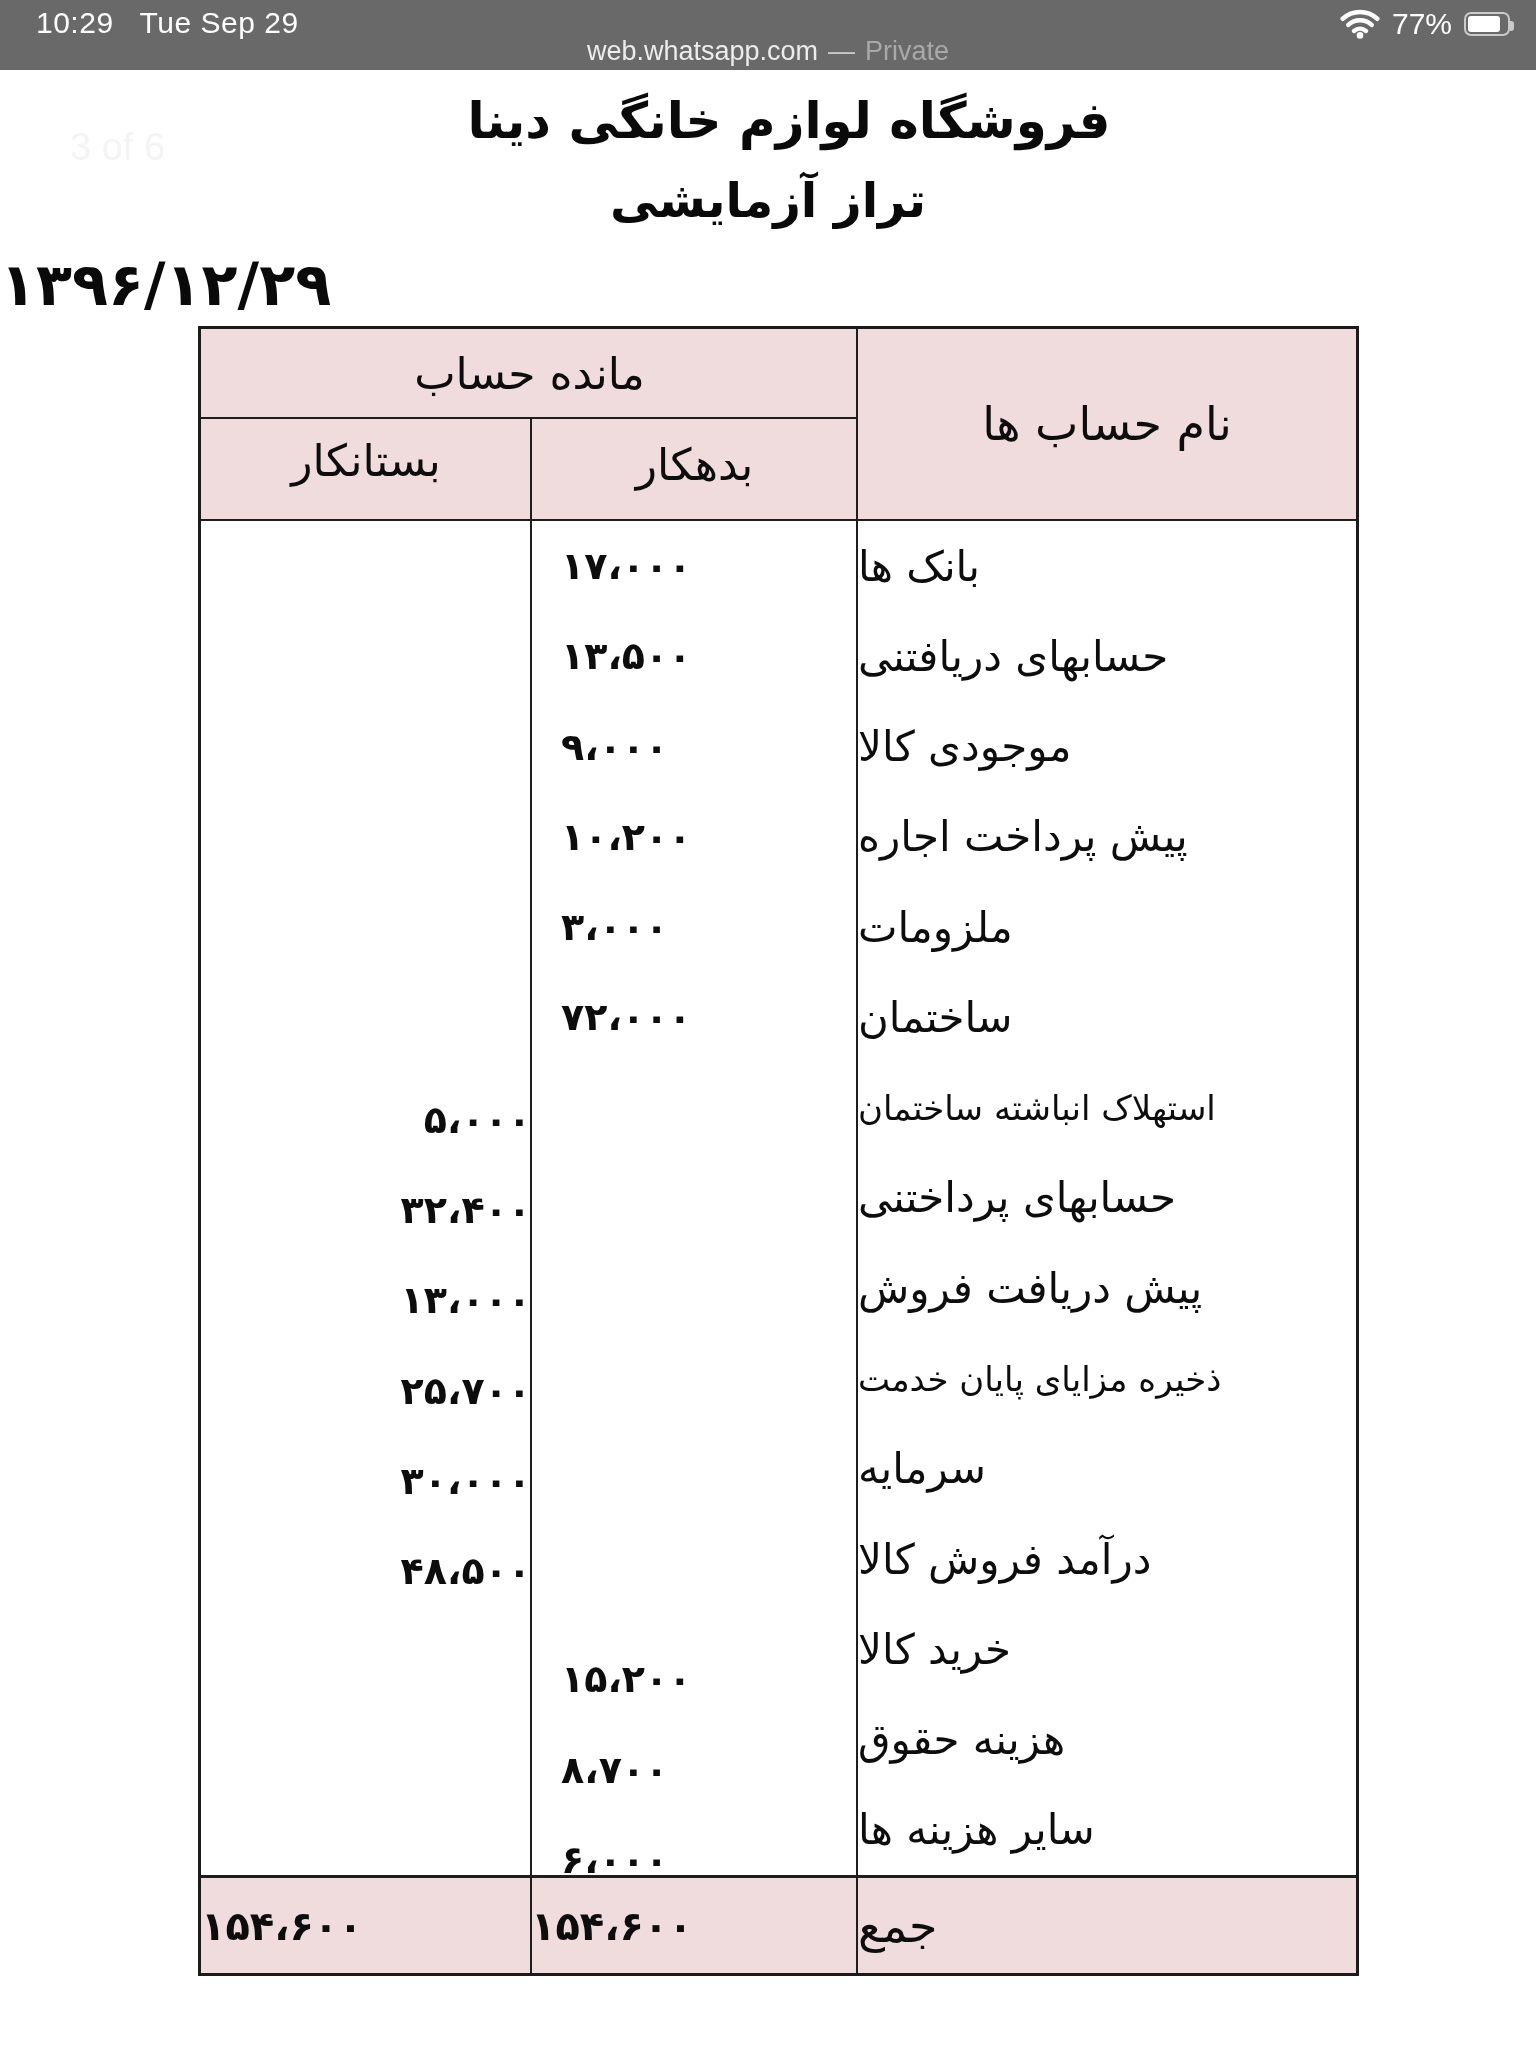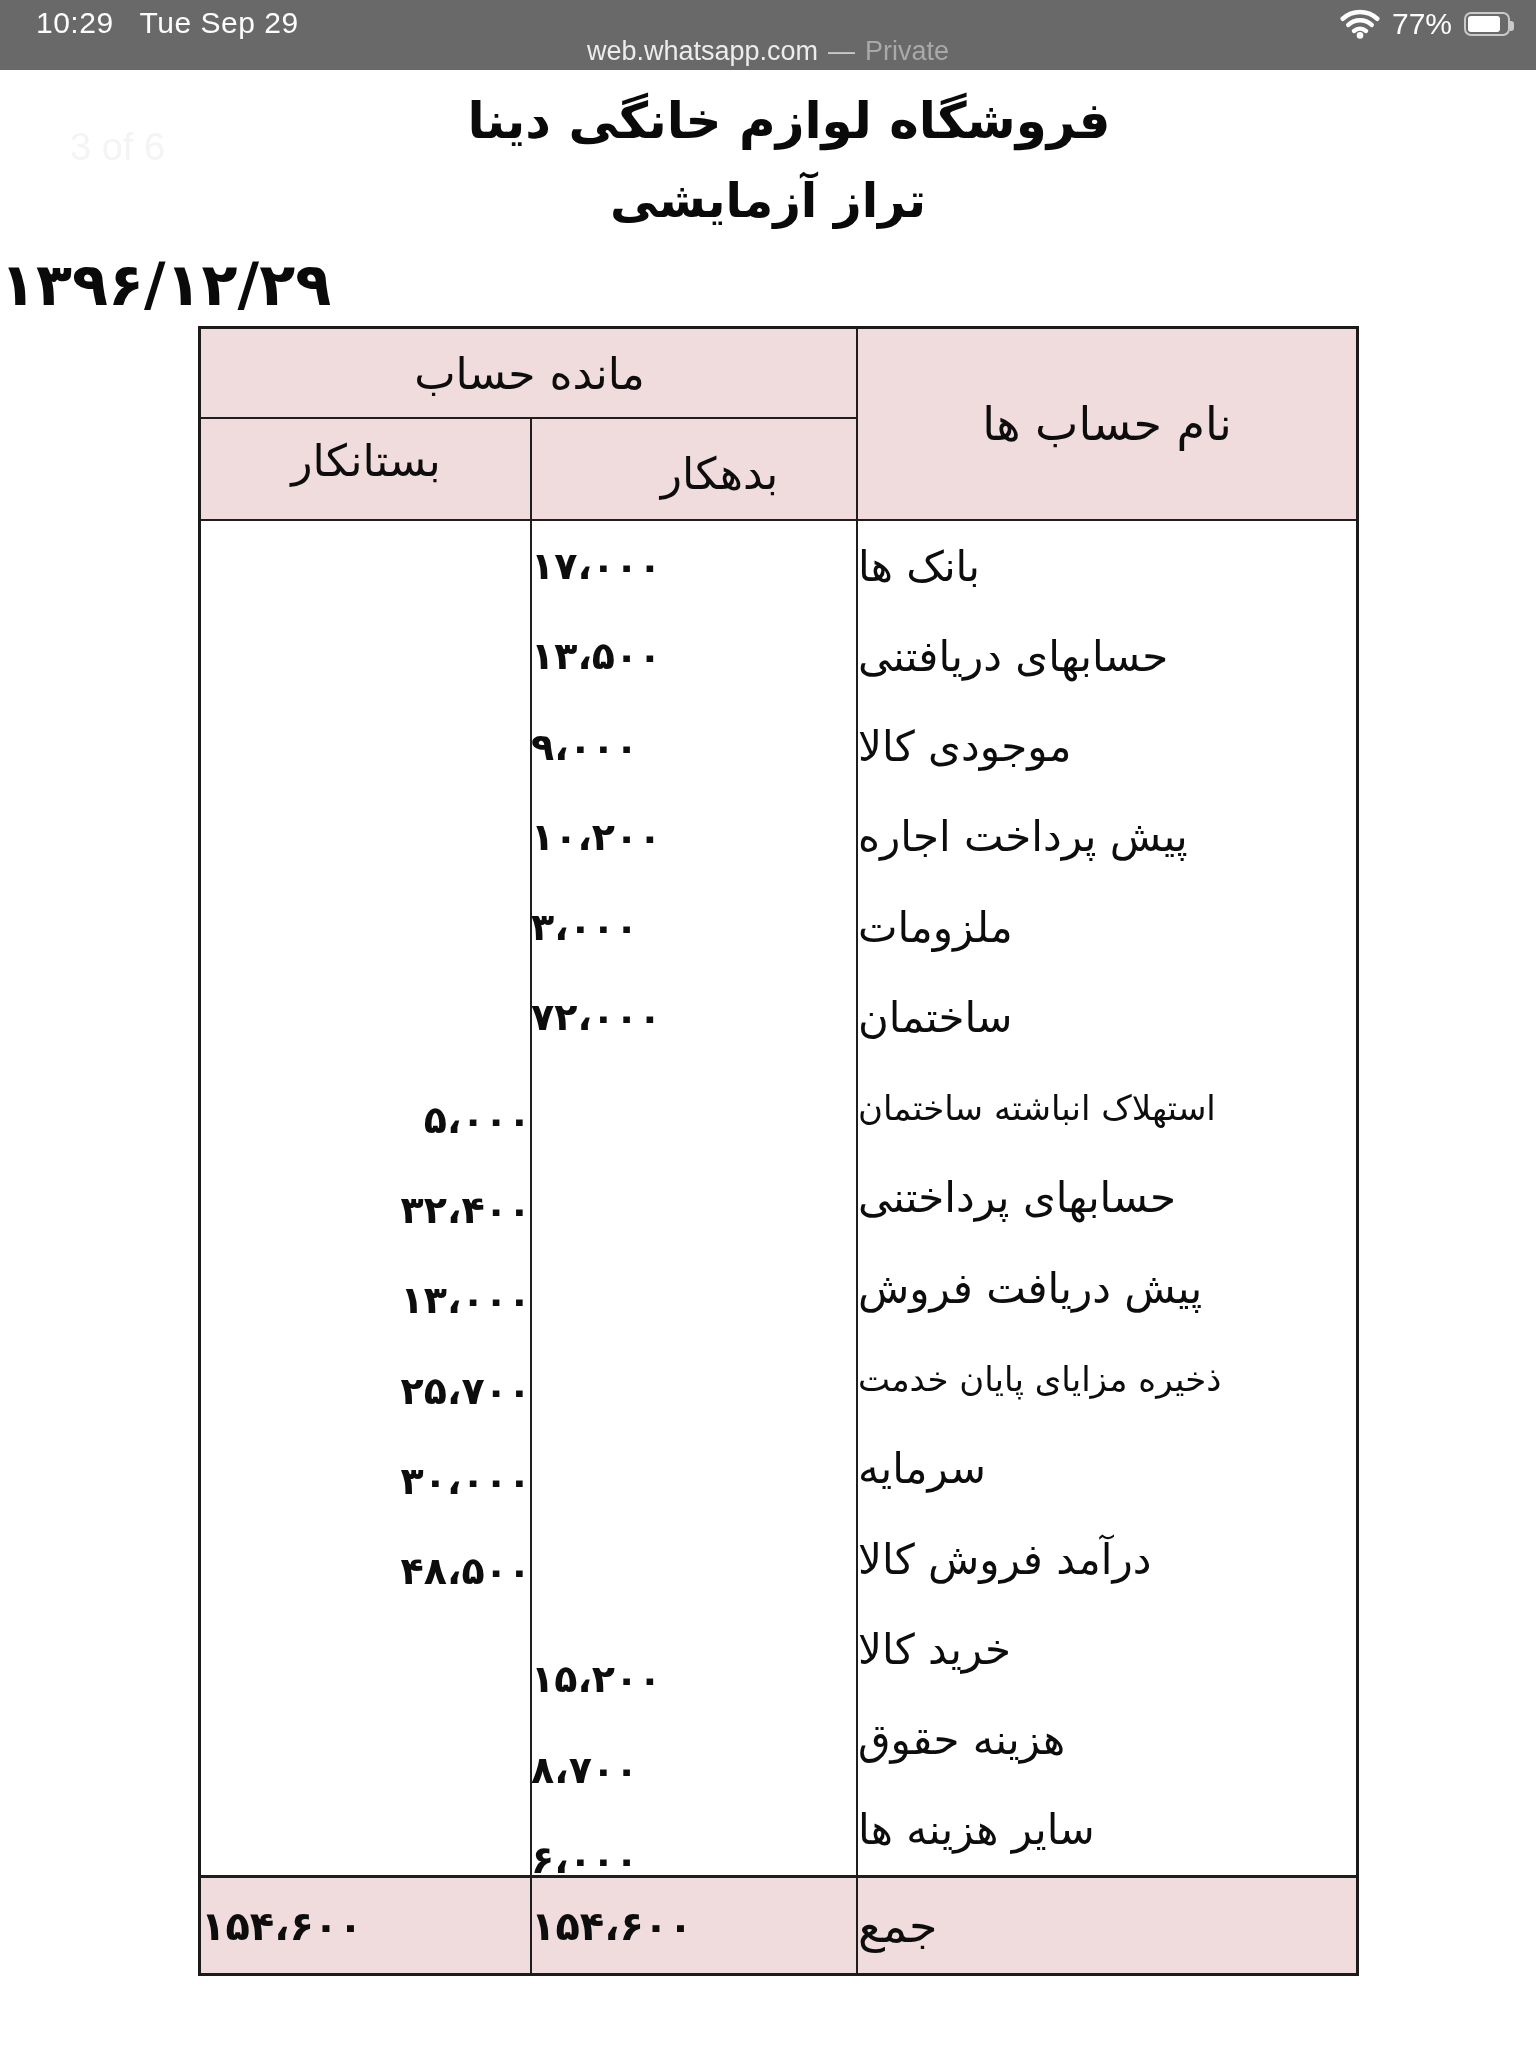--- a/index.html
+++ b/index.html
@@ -91,38 +91,38 @@
   .line-h-hdr   { left:0; top:190px; width:100%; height:2px; }
   .line-h-total { left:0; top:1546px; width:100%; height:3px; }
 
   .cell-txt {
     position:absolute; direction:rtl; text-align:right;
     display:flex; align-items:center; justify-content:flex-start;
   }
   
   .h-balance { left:0; top:0; width:657px; height:88px; justify-content:center; font-size:44px; }
   .h-credit  { left:0; top:88px; width:330px; height:86px; justify-content:center; font-size:44px; }
-  .h-debit   { left:330px; top:93px; width:327px; height:102px; justify-content:center; font-size:44px;margin-left:25px; }
+  .h-debit   { left:330px; top:84px; width:327px; height:102px; justify-content:center; font-size:44px; }
   .h-names   { left:657px; top:0; width:498px; height:190px; justify-content:center; font-size:46px; }
 
   
   .tbody { position:absolute; left:0; top:192px; width:100%; height:1354px;
            display:flex; flex-direction:column; }
   .trow { position:relative; flex:1 1 0; }
   .c-credit, .c-debit, .c-name {
     position:absolute; top:0; height:100%;
     display:flex; align-items:center; justify-content:flex-end;
     direction:rtl;
   }
   .c-credit { left:0;    width:330px; padding-left:70px; padding-right:0;
               flex-direction:row-reverse; }
   .c-debit  { left:330px; width:327px; }
   .c-name   { left:657px; width:498px; }
   .c-credit, .c-debit { font-size:38px; font-weight:bold; }
-  .c-debit { padding-left:0; padding-right:52px; }
+  .c-debit { padding-left:0; padding-right:52px;margin-left:30px; }
   .c-name  { font-size:42px; padding-right:70px; }
   .small-name .c-name { font-size:34px; }
   .shift-dn-sm { transform:translateY(12px); }
   .shift-dn-lg { transform:translateY(30px); }
 
   
   .t-credit, .t-debit, .t-label {
     position:absolute; top:1549px; height:95px;
     display:flex; align-items:center; justify-content:flex-end;
     direction:rtl;

